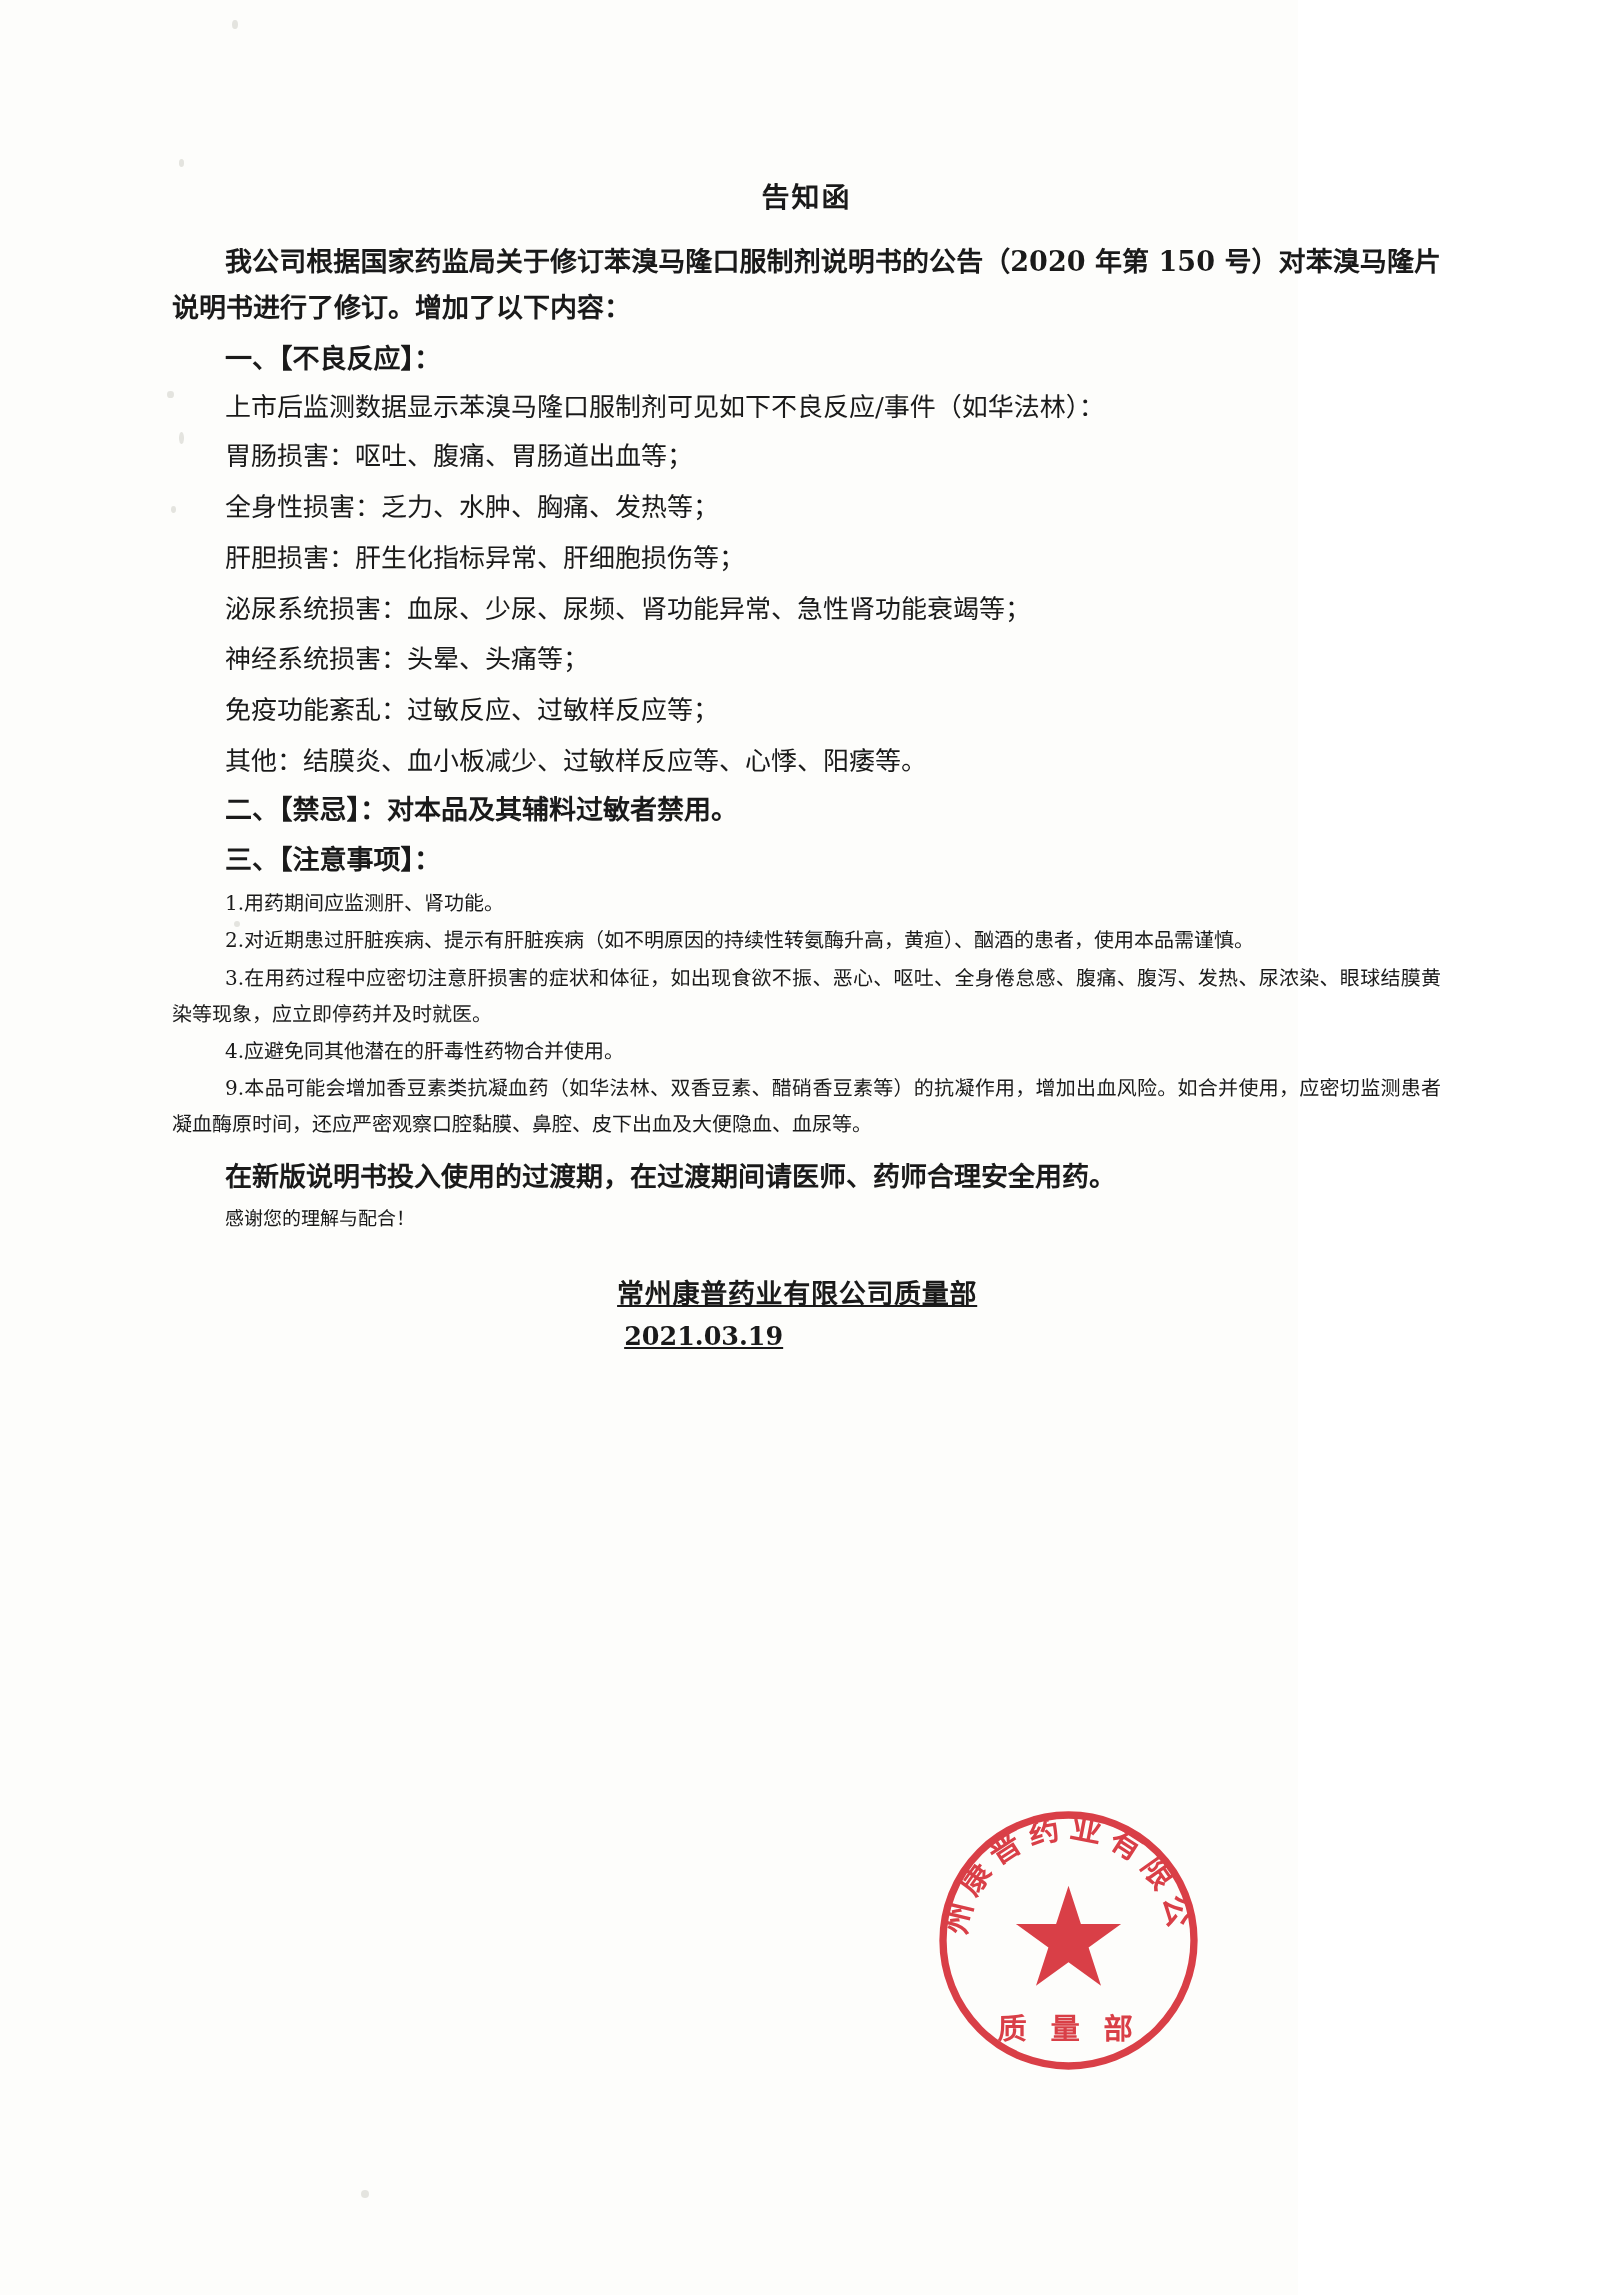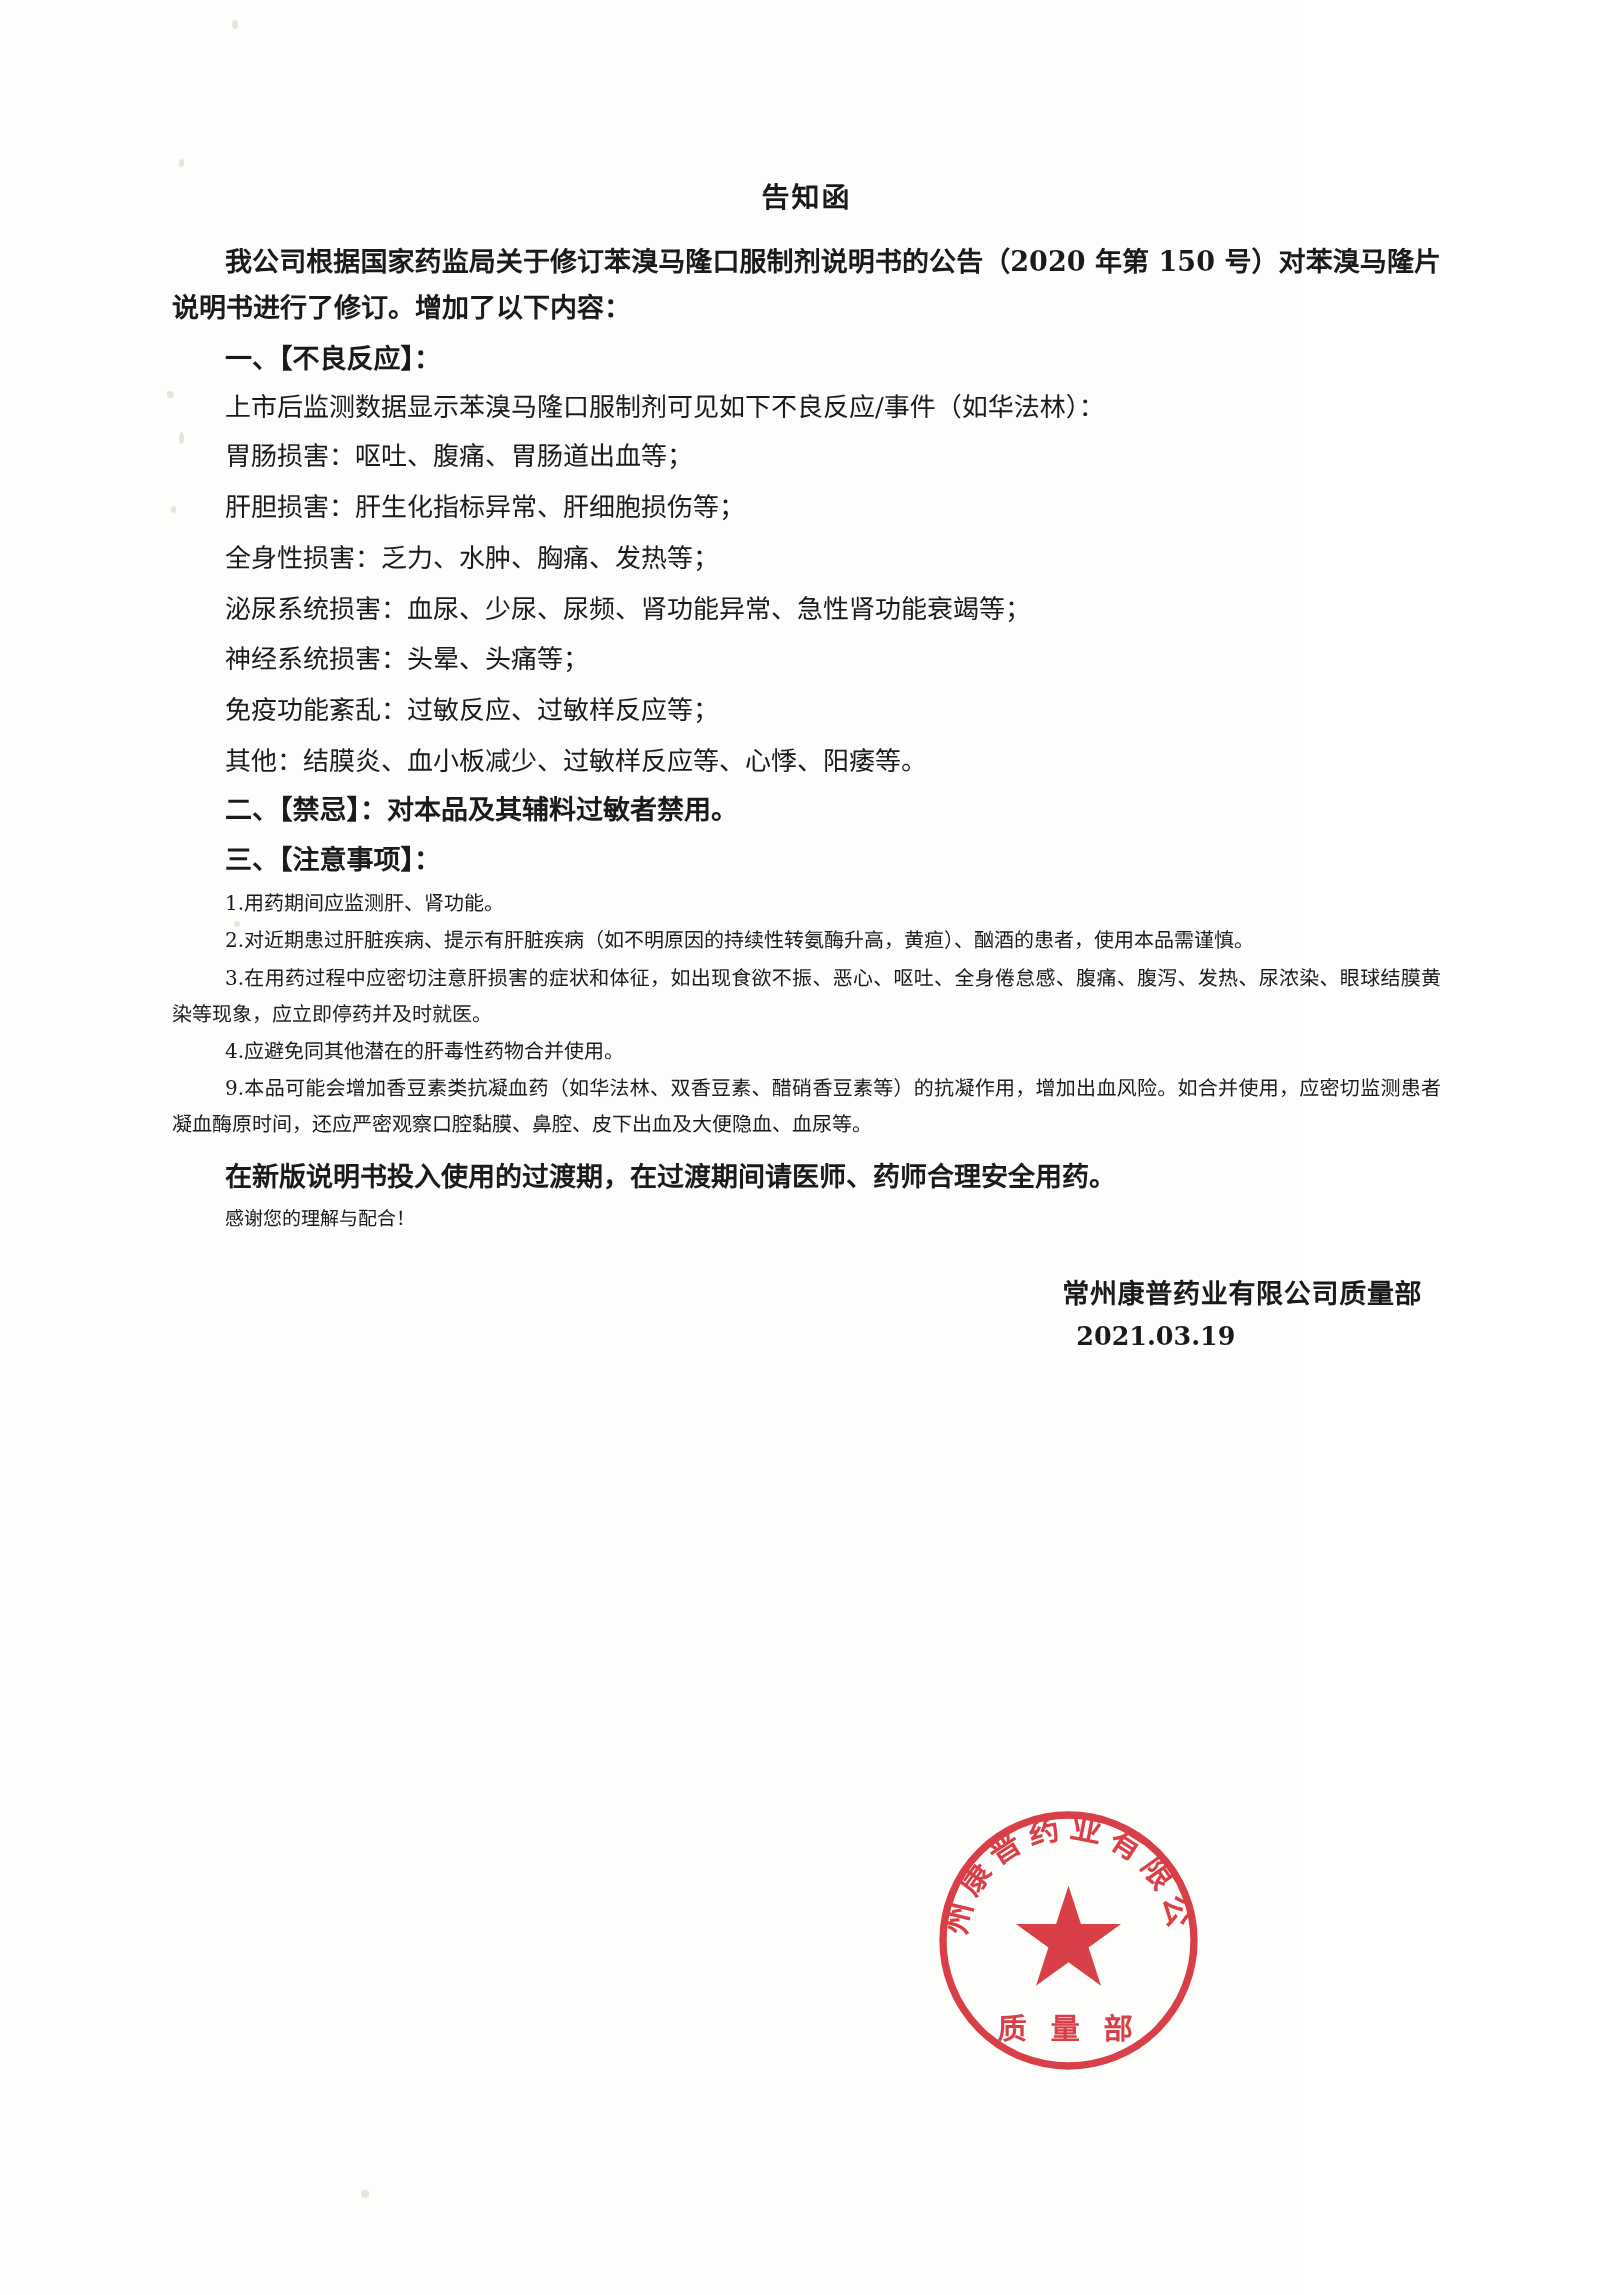--- a/index.html
+++ b/index.html
@@ -102,22 +102,23 @@
   .closing2 {
     font-weight: 400;
     font-size: 19px;
     line-height: 1.82;
     text-indent: 53px;
     margin: 0 0 0 0;
   }
 
   .sign-block {
     margin-top: 37px;
-    text-align: right;
+    text-align: center;
     padding-right: 18.7px;
+    text-decoration: underline;
   }
   .sign-org {
     font-size: 27px;
     font-weight: 700;
     line-height: 1.6;
     letter-spacing: 0.7px;
   }
   .sign-date {
     font-size: 25.4px;
     font-weight: 700;
@@ -160,22 +161,22 @@
   <div class="content">
 
     <h1 class="doc-title">告知函</h1>
 
     <p class="lead indent2">我公司根据国家药监局关于修订苯溴马隆口服制剂说明书的公告（2020 年第 150 号）对苯溴马隆片说明书进行了修订。增加了以下内容：</p>
 
     <p class="section-head">一、【不良反应】：</p>
     <p class="para indent2">上市后监测数据显示苯溴马隆口服制剂可见如下不良反应/事件（如华法林）：</p>
 
     <p class="ae-line">胃肠损害：呕吐、腹痛、胃肠道出血等；</p>
+    <p class="ae-line">全身性损害：乏力、水肿、胸痛、发热等；</p>
     <p class="ae-line">肝胆损害：肝生化指标异常、肝细胞损伤等；</p>
-    <p class="ae-line">全身性损害：乏力、水肿、胸痛、发热等；</p>
     <p class="ae-line">泌尿系统损害：血尿、少尿、尿频、肾功能异常、急性肾功能衰竭等；</p>
     <p class="ae-line">神经系统损害：头晕、头痛等；</p>
     <p class="ae-line">免疫功能紊乱：过敏反应、过敏样反应等；</p>
     <p class="ae-line">其他：结膜炎、血小板减少、过敏样反应等、心悸、阳痿等。</p>
 
     <p class="section-head">二、【禁忌】：对本品及其辅料过敏者禁用。</p>
 
     <p class="section-head">三、【注意事项】：</p>
 
     <p class="note-para">1.用药期间应监测肝、肾功能。</p>

